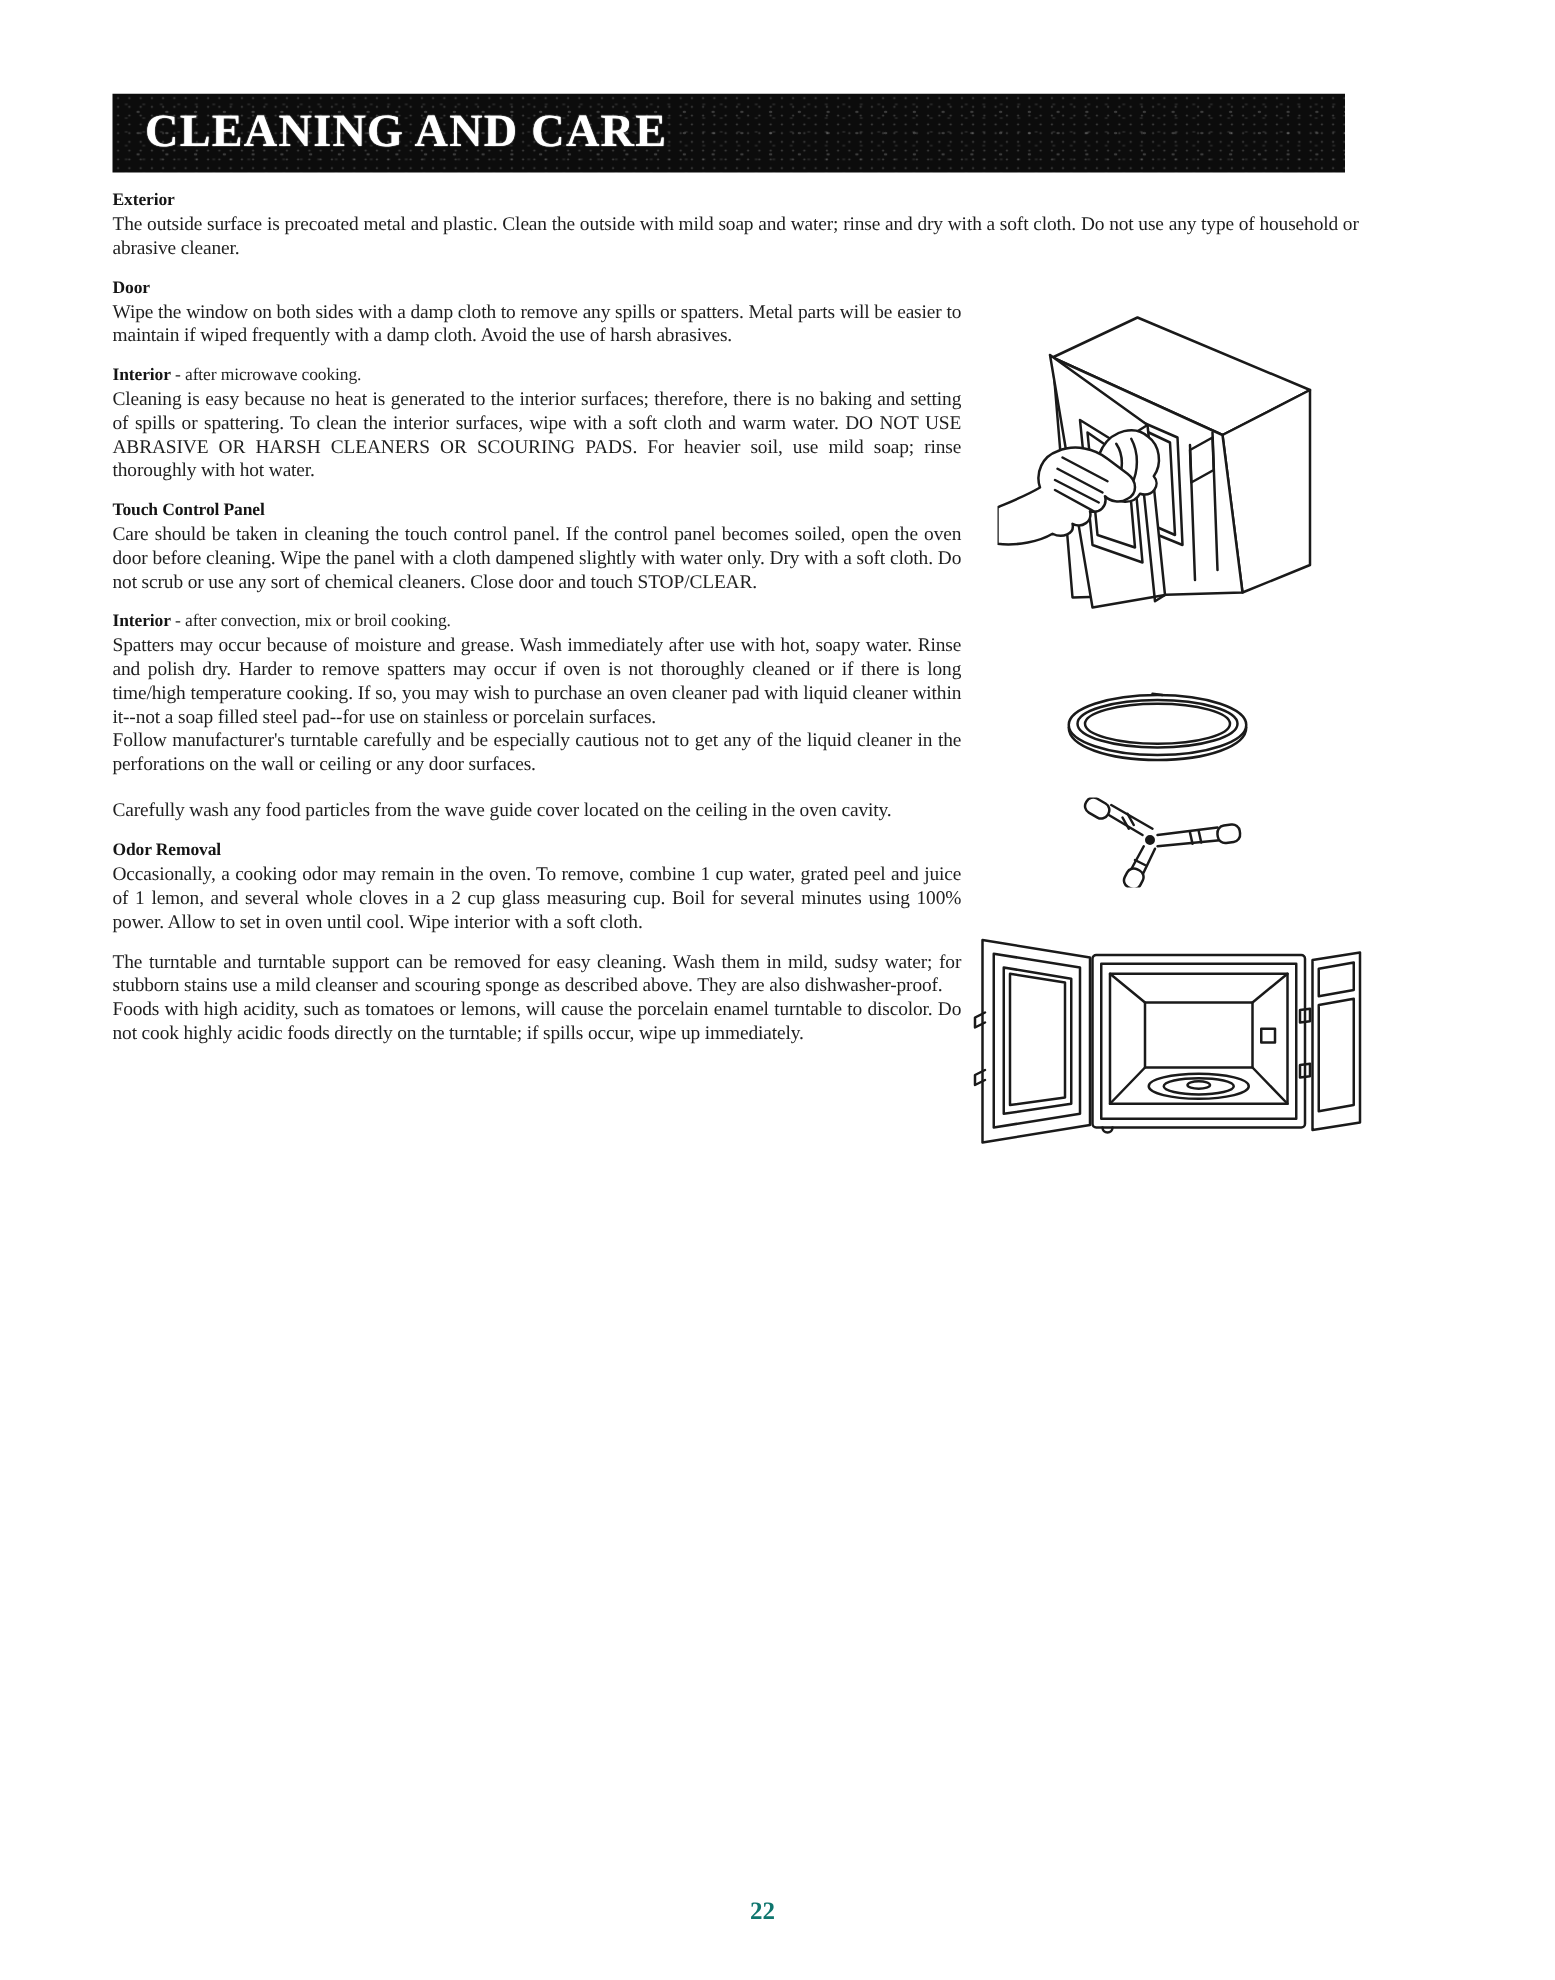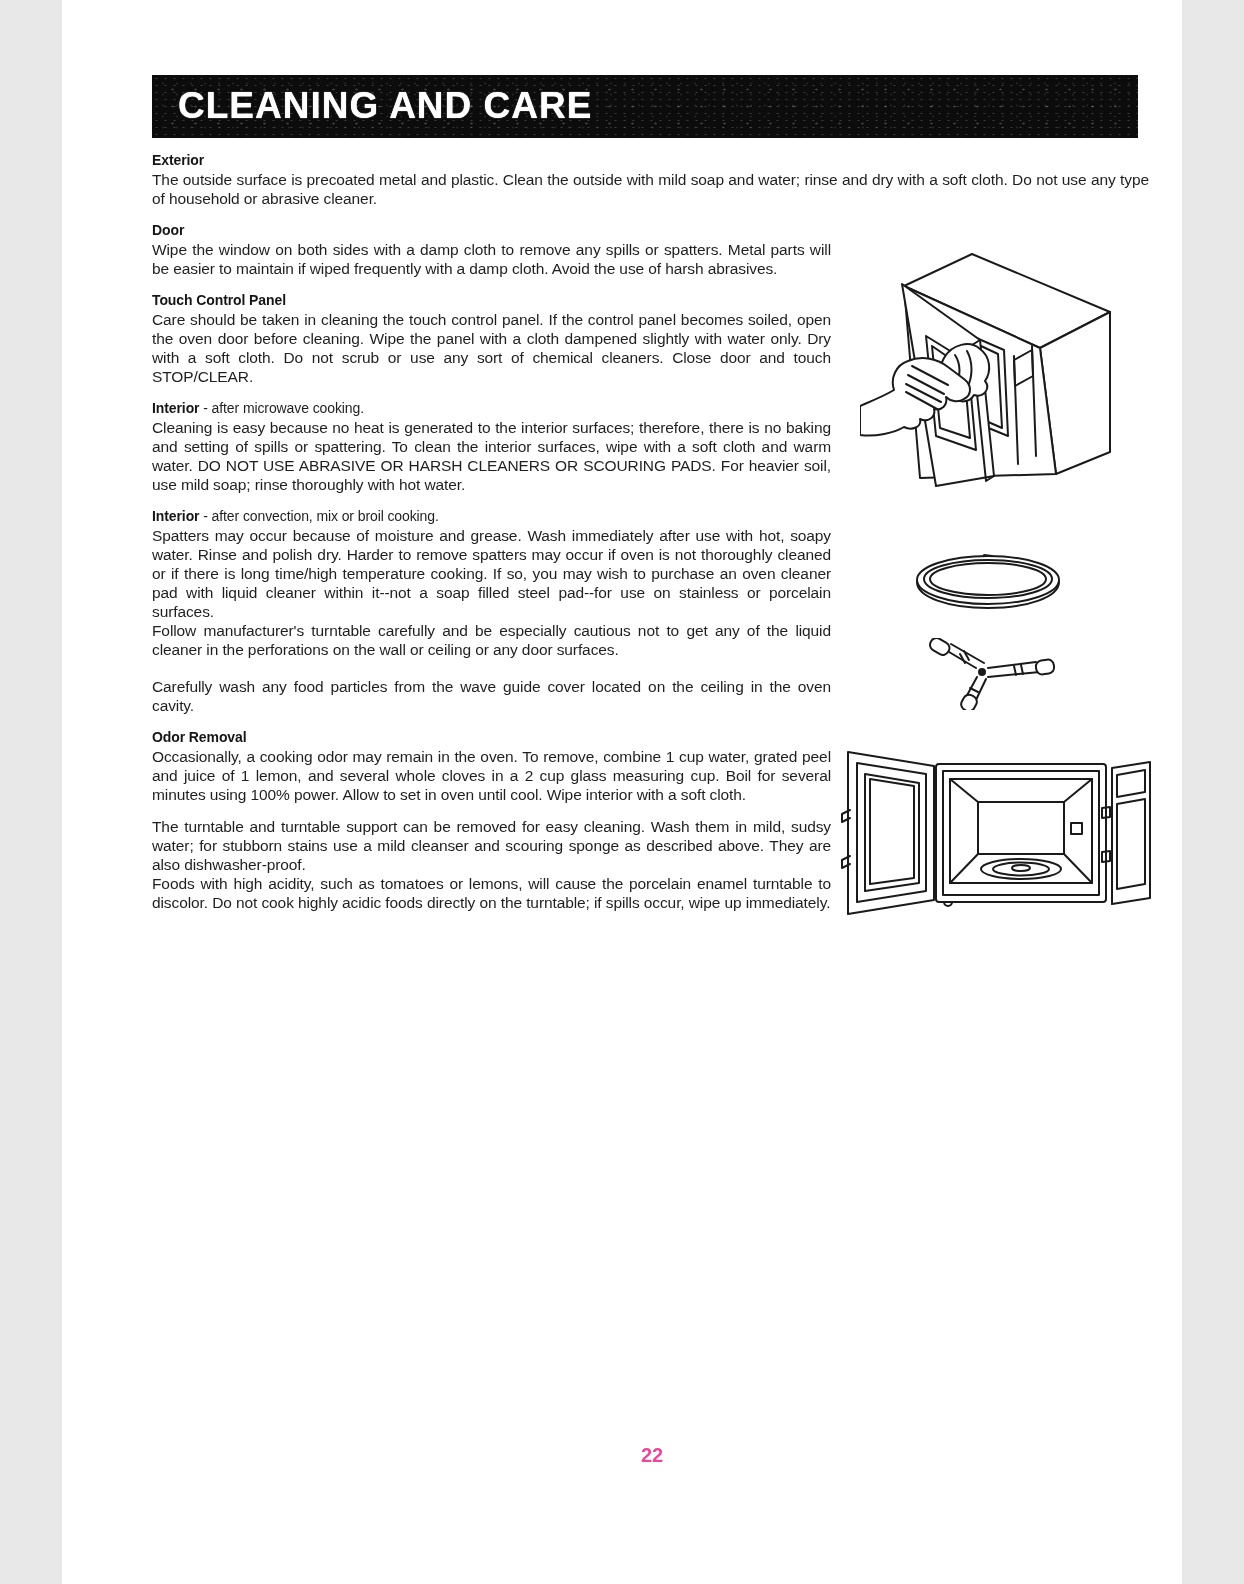--- a/index.html
+++ b/index.html
@@ -1,20 +1,20 @@
 <!DOCTYPE html>
 <html><head>
 <meta charset="utf-8">
 <style>
   html,body{margin:0;padding:0;background:#e8e8e8;}
   .page{
     position:relative;
-    width:1120px;height:1584px;
+    width:1244px;height:1584px;
     background:#ffffff;
-    font-family:Liberation Sans, sans-serif;
+    font-family:Liberation Serif, serif;
     color:#1f1f1f;
     overflow:hidden;
     margin:0 auto;
   }
   
   .banner{
     position:absolute;left:90px;top:75px;width:986px;height:63px;
     background-color:#0c0c0c;
     background-image:
       radial-gradient(rgba(255,255,255,0.20) 0.8px, transparent 1.2px),
@@ -43,22 +43,22 @@
   .sec p{margin:0;text-align:justify;}
   .sec.narrow{width:679px;}
   .sec.wide{width:997px;}
   .sec.push{margin-top:18px;}
   
   .fig{position:absolute;}
   .fig svg{display:block;width:100%;height:100%;}
   .lineart{stroke:#1a1a1a;fill:none;stroke-width:2;stroke-linejoin:round;stroke-linecap:round;}
   
   .pagenum{
-    position:absolute;left:560px;top:1444px;width:60px;
-    text-align:center;font-size:20px;font-weight:bold;color:#ec4899;
+    position:absolute;left:560px;top:1518px;width:60px;
+    text-align:right;font-size:20px;font-weight:bold;color:#0f766e;
   }
 </style>
 </head>
 <body>
 
 <div class="page">
 
   <div class="banner">
     <h1>CLEANING AND CARE</h1>
   </div>
@@ -69,27 +69,27 @@
       <h2><span class="hb">Exterior</span><span class="hr"></span></h2>
       <p>The outside surface is precoated metal and plastic. Clean the outside with mild soap and water; rinse and dry with a soft cloth. Do not use any type of household or abrasive cleaner.</p>
     </section>
 
     <section class="sec narrow">
       <h2><span class="hb">Door</span><span class="hr"></span></h2>
       <p>Wipe the window on both sides with a damp cloth to remove any spills or spatters. Metal parts will be easier to maintain if wiped frequently with a damp cloth. Avoid the use of harsh abrasives.</p>
     </section>
 
     <section class="sec narrow">
+      <h2><span class="hb">Interior</span><span class="hr"> - after microwave cooking.</span></h2>
+      <p>Cleaning is easy because no heat is generated to the interior surfaces; therefore, there is no baking and setting of spills or spattering. To clean the interior surfaces, wipe with a soft cloth and warm water. DO NOT USE ABRASIVE OR HARSH CLEANERS OR SCOURING PADS. For heavier soil, use mild soap; rinse thoroughly with hot water.</p>
+    </section>
+
+    <section class="sec narrow">
       <h2><span class="hb">Touch Control Panel</span><span class="hr"></span></h2>
       <p>Care should be taken in cleaning the touch control panel. If the control panel becomes soiled, open the oven door before cleaning. Wipe the panel with a cloth dampened slightly with water only. Dry with a soft cloth. Do not scrub or use any sort of chemical cleaners. Close door and touch STOP/CLEAR.</p>
-    </section>
-
-    <section class="sec narrow">
-      <h2><span class="hb">Interior</span><span class="hr"> - after microwave cooking.</span></h2>
-      <p>Cleaning is easy because no heat is generated to the interior surfaces; therefore, there is no baking and setting of spills or spattering. To clean the interior surfaces, wipe with a soft cloth and warm water. DO NOT USE ABRASIVE OR HARSH CLEANERS OR SCOURING PADS. For heavier soil, use mild soap; rinse thoroughly with hot water.</p>
     </section>
 
     <section class="sec narrow">
       <h2><span class="hb">Interior</span><span class="hr"> - after convection, mix or broil cooking.</span></h2>
       <p>Spatters may occur because of moisture and grease. Wash immediately after use with hot, soapy water. Rinse and polish dry. Harder to remove spatters may occur if oven is not thoroughly cleaned or if there is long time/high temperature cooking. If so, you may wish to purchase an oven cleaner pad with liquid cleaner within it--not a soap filled steel pad--for use on stainless or porcelain surfaces.</p>
       <p>Follow manufacturer's turntable carefully and be especially cautious not to get any of the liquid cleaner in the perforations on the wall or ceiling or any door surfaces.</p>
     </section>
 
     <section class="sec narrow push">
       <p>Carefully wash any food particles from the wave guide cover located on the ceiling in the oven cavity.</p>

